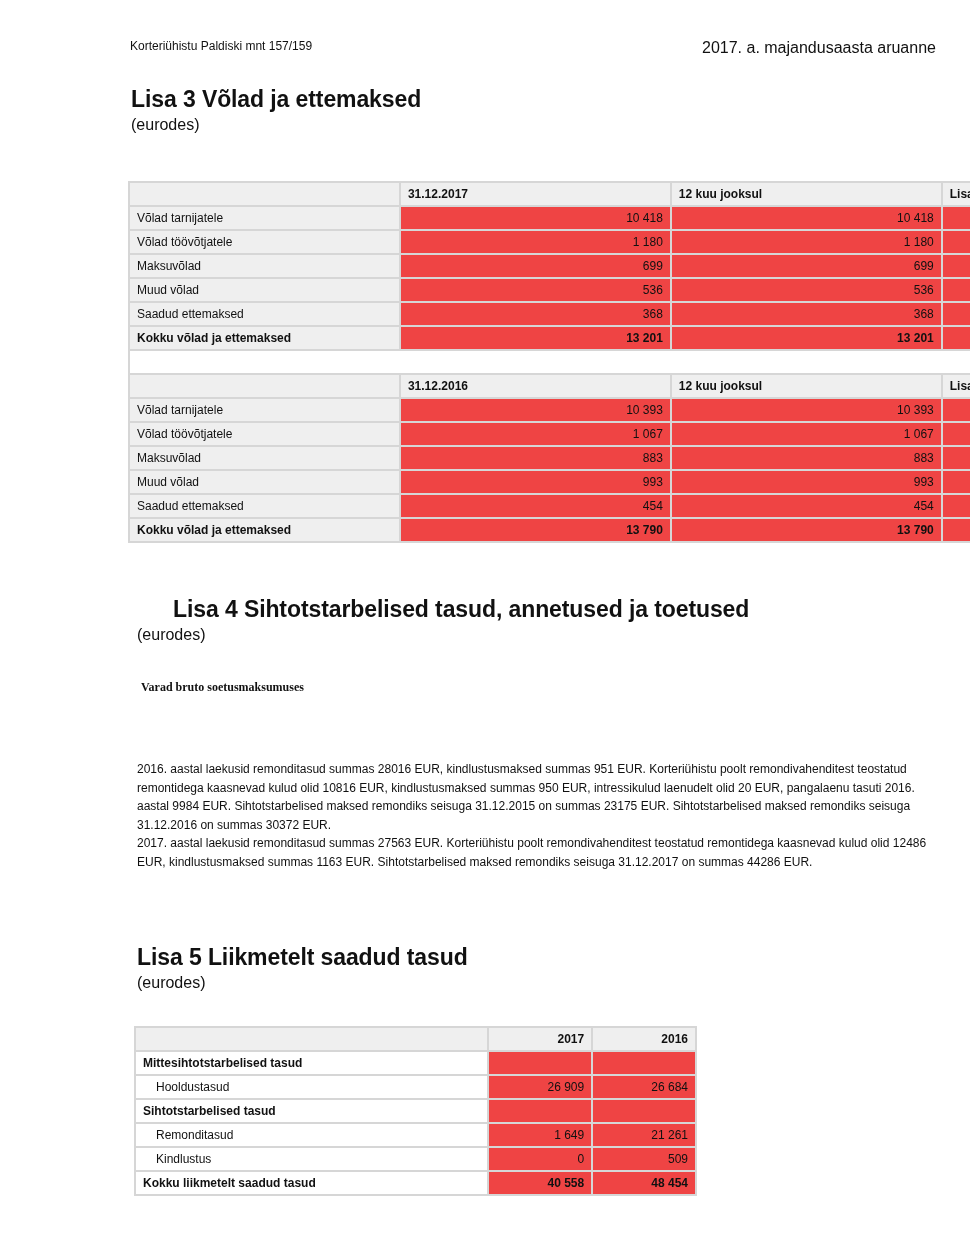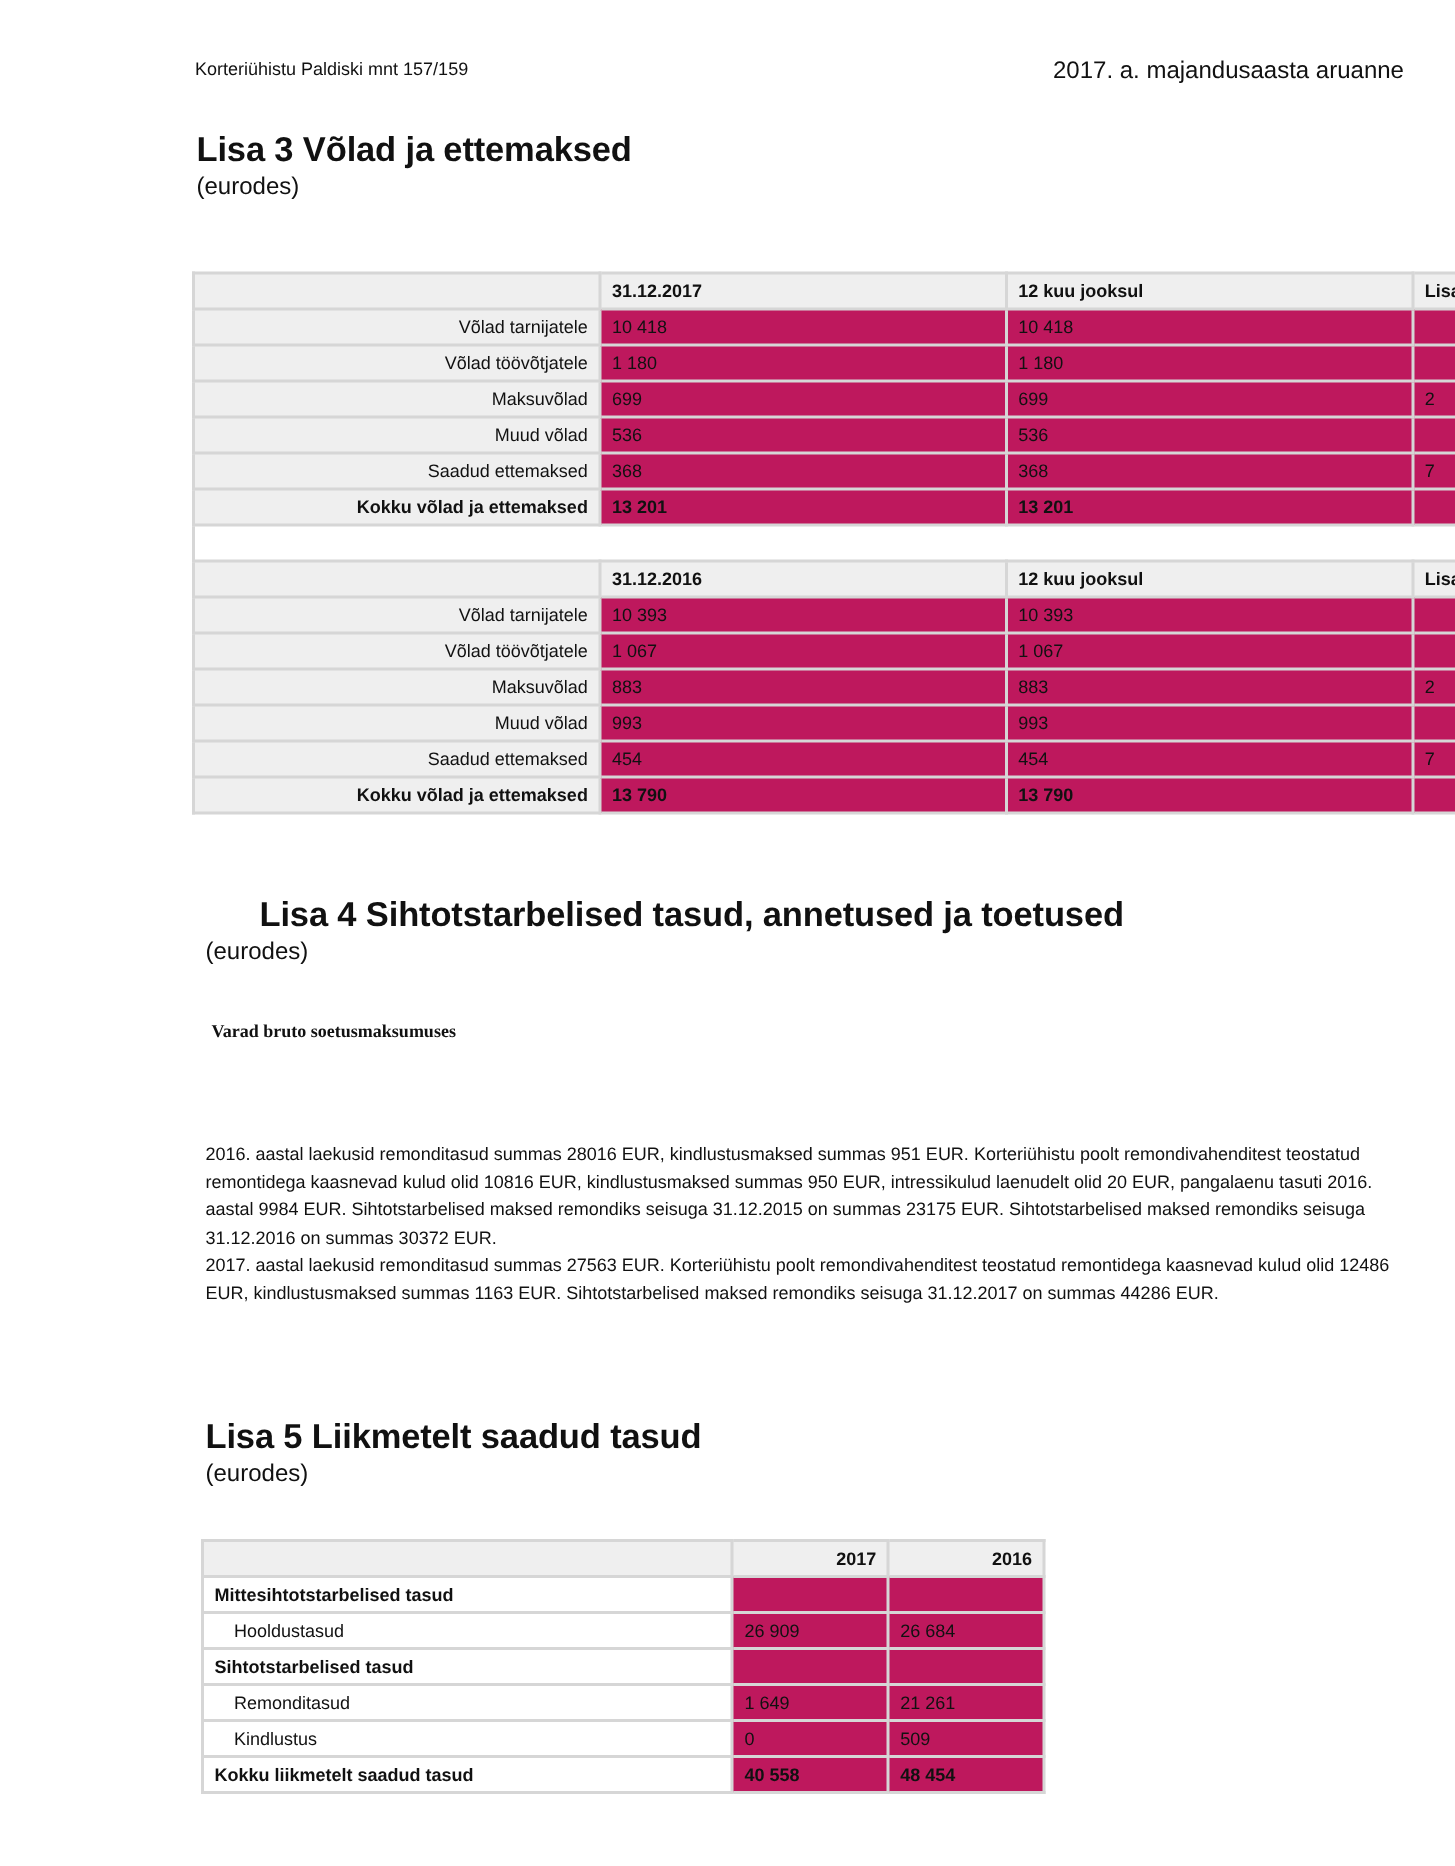--- a/index.html
+++ b/index.html
@@ -12,22 +12,22 @@
   .sec-title { position: absolute; font-size: 23px; font-weight: bold; margin: 0; letter-spacing: -0.1px; }
   .sec-sub { position: absolute; font-size: 16px; }
   table.fin {
     position: absolute; border-collapse: collapse; font-size: 12px;
     border: 2px solid #d6d6d6;
   }
   table.fin td {
     border: 2px solid #d6d6d6; padding: 0 7px; height: 22px; line-height: 22px;
     white-space: nowrap;
   }
-  td.lbl { background: #efefef; text-align: right; }
-  td.num { text-align: left; background: #be185d; }
+  td.lbl { background: #efefef; }
+  td.num { text-align: right; background: #ef4444; }
   td.hd { background: #efefef; font-weight: bold; }
   td.hd.r { text-align: right; }
   tr.bold td { font-weight: bold; }
   td.ind { padding-left: 20px !important; margin-top: 12px; }
   td.spacer { background: #fff; height: 22px; }
   .subhead { position: absolute; left: 141px; top: 680px; font-size: 12px; font-weight: bold; font-family: Liberation Serif, serif; }
   .para { position: absolute; left: 137px; top: 760px; width: 800px; font-size: 12px; line-height: 18.6px; }
   .para p { margin: 0; }
 </style>
 </head>

